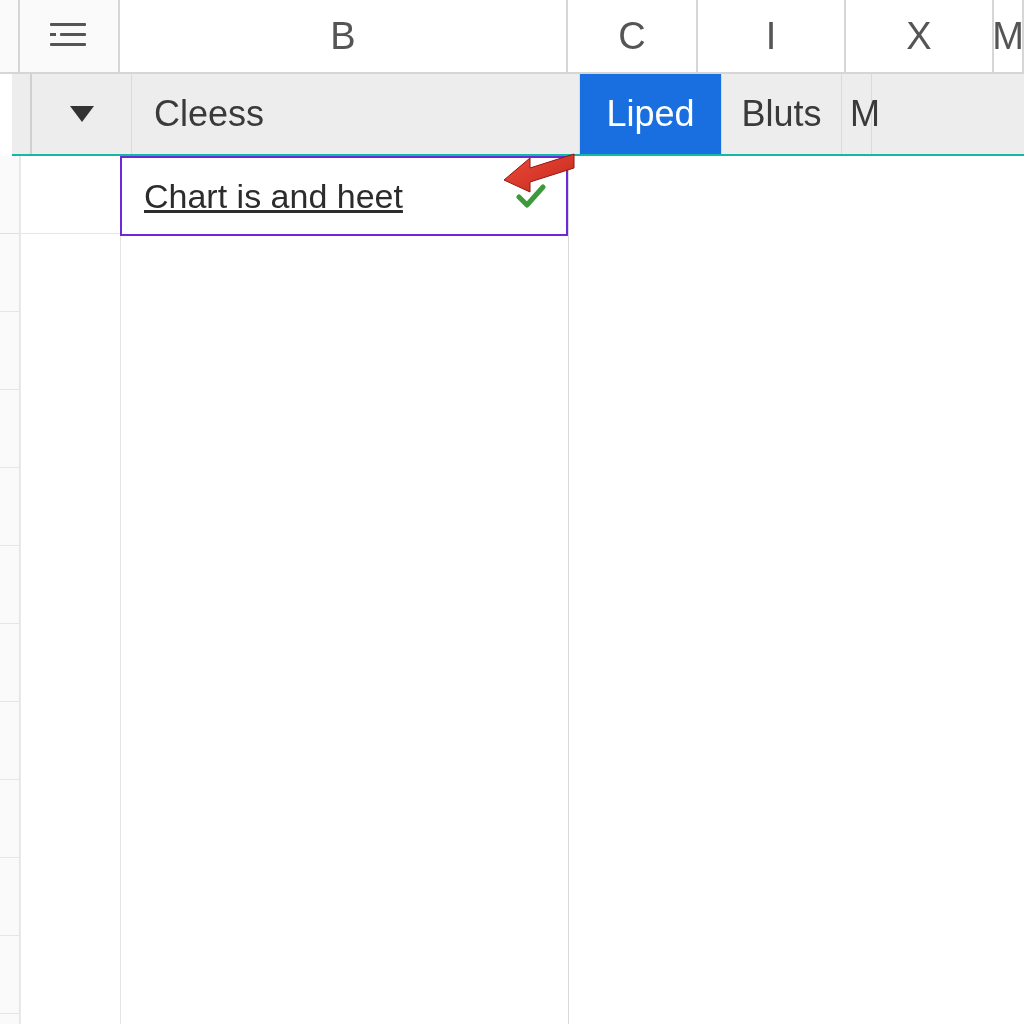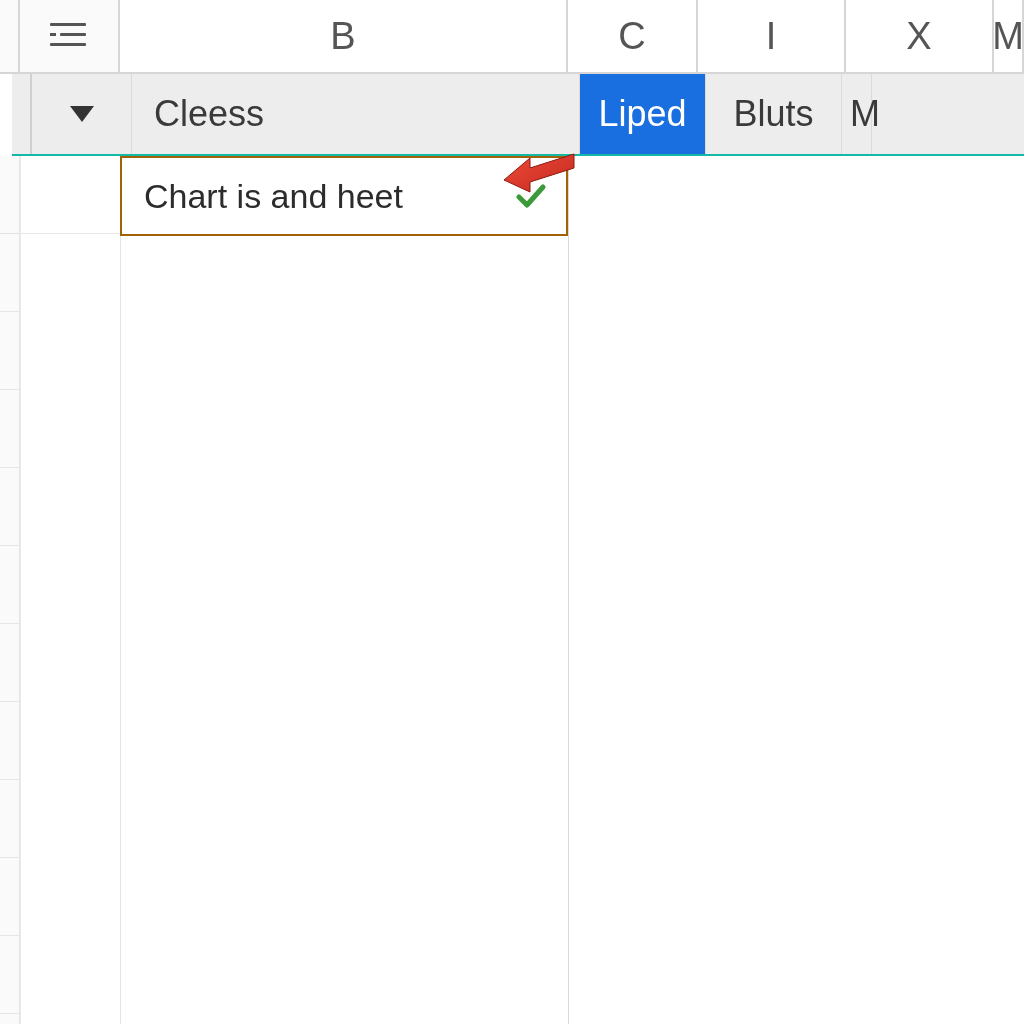--- a/index.html
+++ b/index.html
@@ -82,22 +82,22 @@
   }
   .hdr-row2 .cell {
     display: flex;
     align-items: center;
     font-size: 36px;
     color: #3a3a3a;
     padding: 0 22px;
     border-right: 1px solid #dadada;
   }
   .hdr-row2 .cell.b  { width: 448px; }
-  .hdr-row2 .cell.c  { width: 126px; justify-content: center; padding: 0; }
-  .hdr-row2 .cell.i  { width: 136px; justify-content: center; padding: 0; }
+  .hdr-row2 .cell.c  { width: 142px; justify-content: center; padding: 0; }
+  .hdr-row2 .cell.i  { width: 120px; justify-content: center; padding: 0; }
   .hdr-row2 .cell.x  { width: 148px; justify-content: center; padding: 0; }
   .hdr-row2 .cell.m  { width: 30px;  justify-content: flex-start; padding: 0 0 0 8px; }
   .hdr-row2 .cell.selected {
     background: #1a6fe0;
     color: #ffffff;
   }
   .caret-down {
     width: 0; height: 0;
     border-left: 12px solid transparent;
     border-right: 12px solid transparent;
@@ -168,27 +168,28 @@
     border-bottom: 1px solid #e6e6e6;
   }
 
   
   .active-cell {
     position: absolute;
     left: 120px;
     top: 156px;
     width: 448px;
     height: 80px;
-    border: 2px solid #a16207;
+    border: 2px solid #6d28d9;
     background: #ffffff;
     display: flex;
     align-items: center;
     padding: 0 22px;
     font-size: 34px;
     color: #2c2c2c;
+    text-decoration: underline;
   }
   .active-cell .checkmark {
     position: absolute;
     right: 20px;
     top: 50%;
     transform: translateY(-50%);
   }
   .checkmark svg { display:block; }
 
   

